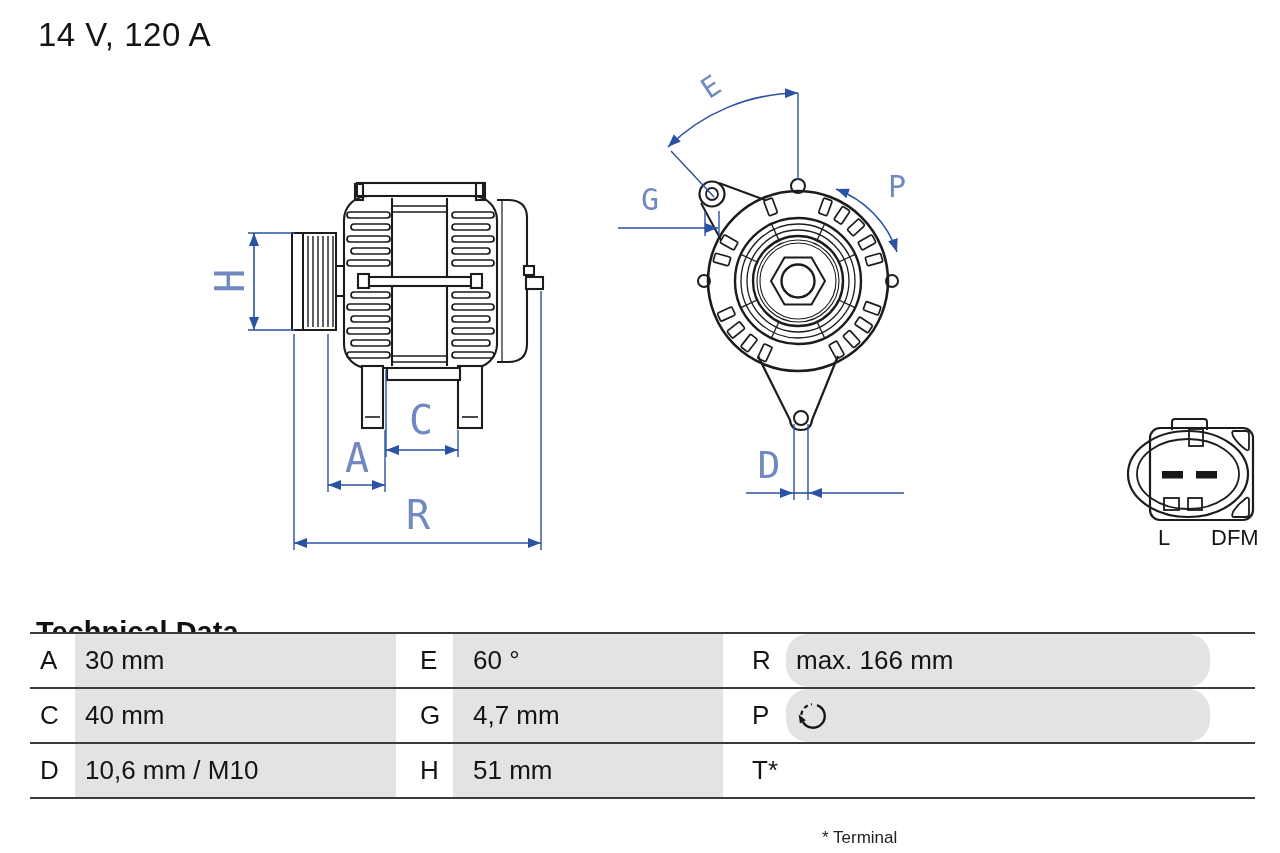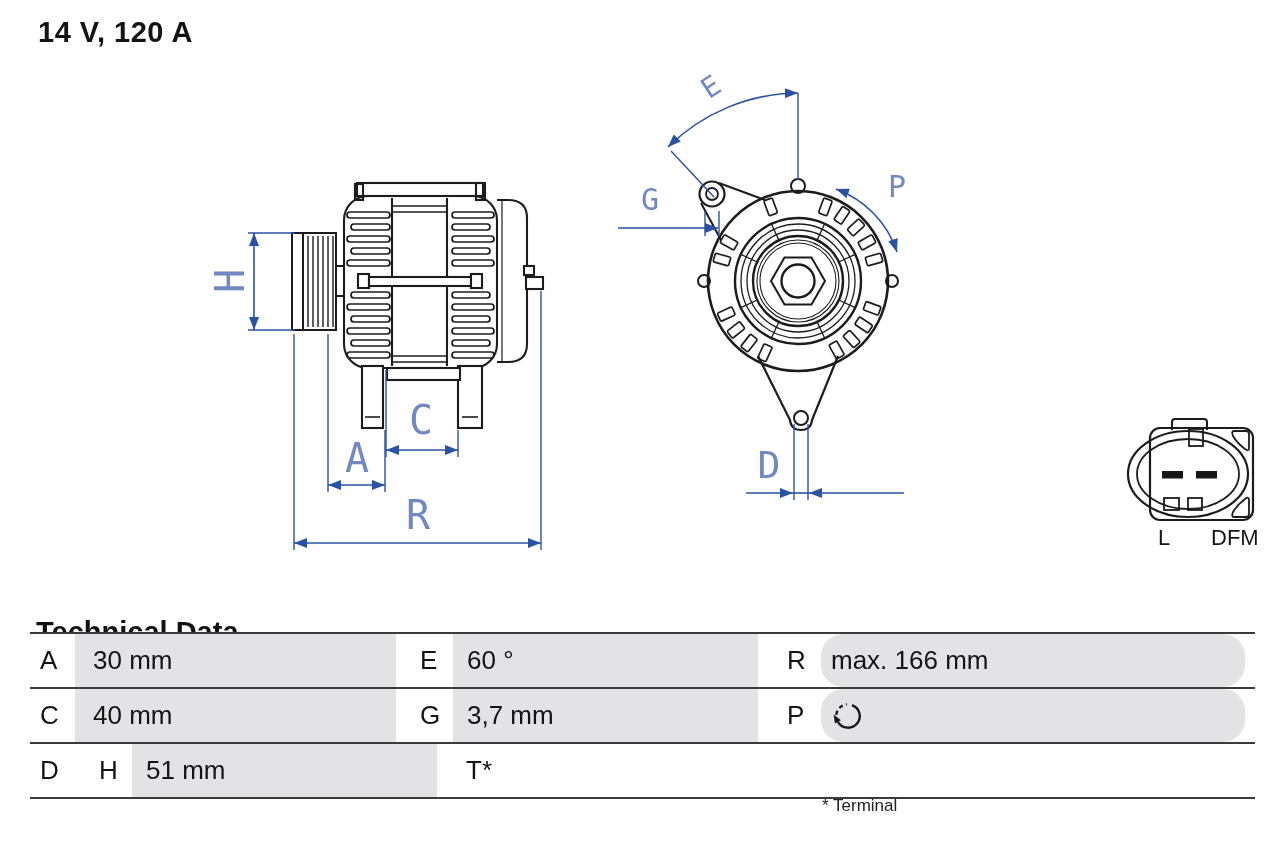--- a/index.html
+++ b/index.html
@@ -1,34 +1,34 @@
 <!DOCTYPE html>
 <html><head>
 <meta charset="utf-8">
 <style>
   html,body{margin:0;padding:0;background:#fff;}
   .page{position:relative;width:1280px;height:853px;background:#ffffff;overflow:hidden;
         font-family:"Liberation Sans",sans-serif;color:#141414;}
-  .title{position:absolute;left:38px;top:16px;font-size:29px;font-weight:700;letter-spacing:.5px;}
+  .title{position:absolute;left:38px;top:16px;font-size:33px;font-weight:400;letter-spacing:.5px;}
   svg.drawing{position:absolute;left:0;top:0;}
   .ol{stroke:#1c1c1c;fill:none;}
   .dim{stroke:#2a52a2;fill:none;stroke-width:1.6;}
   .ext{stroke:#2a52a2;fill:none;stroke-width:1.4;}
   .dlab{fill:#7288c2;font-family:"DejaVu Sans Mono",monospace;}
   .heading{position:absolute;left:36px;top:592px;font-size:29px;font-weight:bold;color:#111;margin-top:24px;}
   .tbl{position:absolute;left:30px;top:632px;width:1225px;border-top:2px solid #3b3b3b;}
   .t-row{display:flex;height:53px;border-bottom:2px solid #3b3b3b;align-items:stretch;}
   .t-cell{display:flex;align-items:center;font-size:26px;color:#141414;}
   .k1{width:45px;padding-left:10px;box-sizing:border-box;background:#fff;}
-  .v1{width:321px;padding-left:18px;box-sizing:border-box;background:#e3e3e5;}
+  .v1{width:321px;padding-left:10px;box-sizing:border-box;background:#e3e3e5;}
   .k2{width:57px;padding-left:24px;box-sizing:border-box;background:#fff;}
-  .v2{width:305px;padding-left:14px;box-sizing:border-box;background:#e3e3e5;}
+  .v2{width:270px;padding-left:20px;box-sizing:border-box;background:#e3e3e5;}
   .k3{width:63px;padding-left:29px;box-sizing:border-box;background:#fff;}
   .v3{width:424px;padding-left:10px;box-sizing:border-box;background:#e3e3e5;border-radius:22px;}
-  .footnote{position:absolute;left:822px;top:796px;font-size:17px;color:#222;}
+  .footnote{position:absolute;left:822px;top:828px;font-size:17px;color:#222;}
 </style>
 </head>
 <body>
 
 <div class="page">
 
   <div class="title">14 V, 120 A</div>
 
   <svg id="dwg" class="drawing" width="1280" height="580" viewBox="0 0 1280 580">
     <defs>
@@ -231,32 +231,33 @@
       <div class="t-cell v1">30 mm</div>
       <div class="t-cell k2">E</div>
       <div class="t-cell v2">60 °</div>
       <div class="t-cell k3">R</div>
       <div class="t-cell v3">max. 166 mm</div>
     </div>
     <div class="t-row">
       <div class="t-cell k1">C</div>
       <div class="t-cell v1">40 mm</div>
       <div class="t-cell k2">G</div>
-      <div class="t-cell v2">3,7 mm</div>
+      <div class="t-cell v2">4,7 mm</div>
       <div class="t-cell k3">P</div>
       <div class="t-cell v3">
         <svg width="34" height="34" viewBox="0 0 32 32">
           <path d="M19.8,5.7 A11,11 0 1 1 6.5,21.5" fill="none" stroke="#161616" stroke-width="2.2"></path>
           <path d="M5,15 A11,11 0 0 1 15,5" fill="none" stroke="#161616" stroke-width="2.2" stroke-dasharray="4 3.2"></path>
           <polygon points="2.5,14.6 3.7,23.1 9.3,19.9" fill="#161616"></polygon>
         </svg>
       </div>
     </div>
     <div class="t-row">
       <div class="t-cell k1">D</div>
+      <div class="t-cell v1">10,6 mm / M10</div>
       <div class="t-cell k2">H</div>
       <div class="t-cell v2">51 mm</div>
       <div class="t-cell k3">T*</div>
     </div>
   </div>
 
   <div class="footnote">* Terminal</div>
 </div>
 
 </body></html>

